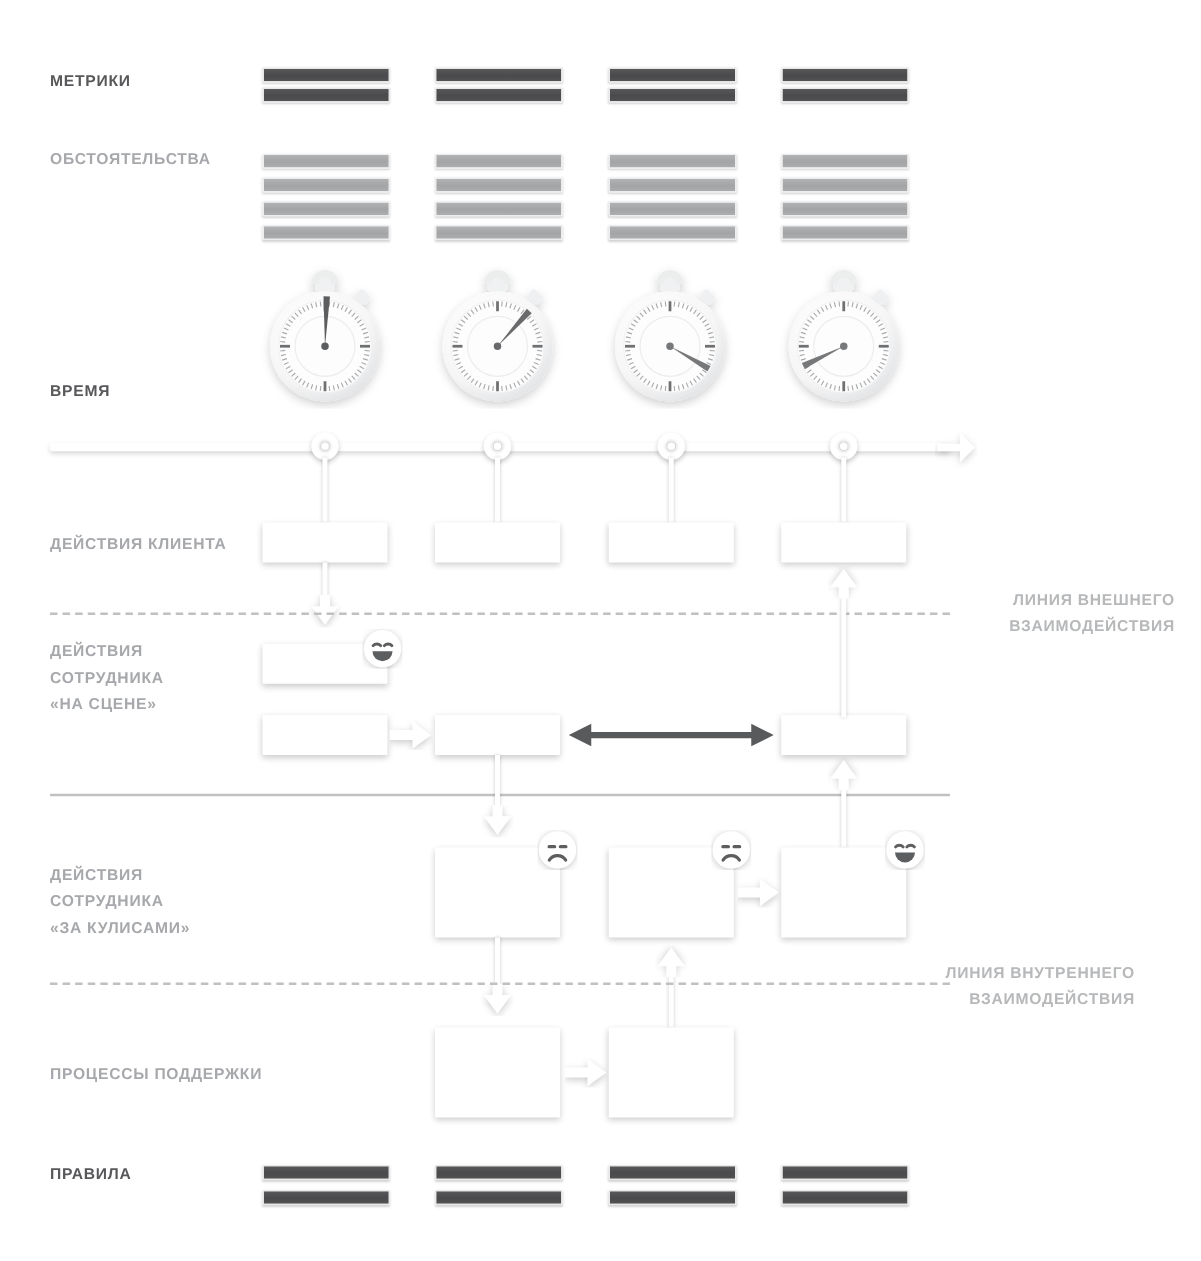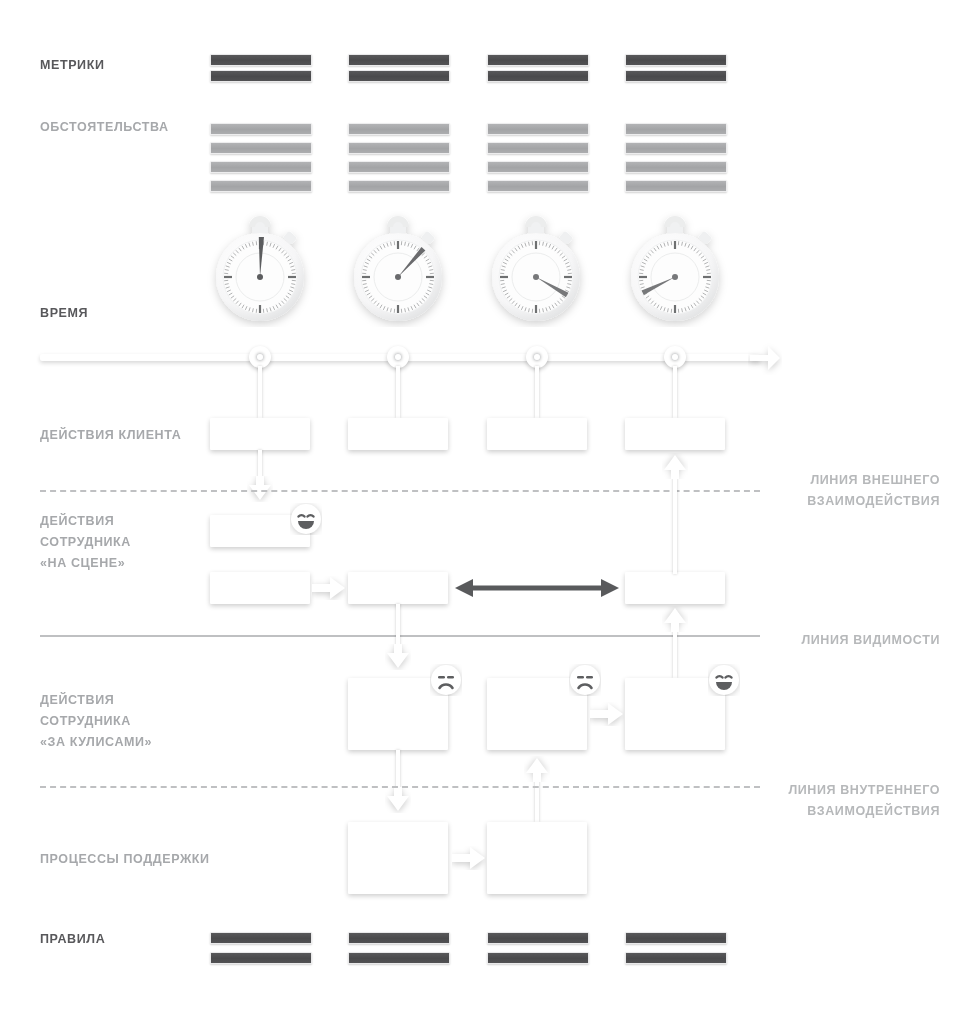--- a/index.html
+++ b/index.html
@@ -541,21 +541,20 @@
     <path d="M0 10 L18 1 L18 19 Z" fill="#595a5c"></path>
     <path d="M164 10 L146 1 L146 19 Z" fill="#595a5c"></path>
   </svg>
 
   <div class="stem" style="left:673px;top:478px;height:96px;"></div>
   <svg style="position:absolute;left:662px;top:453px;" width="26" height="26" viewBox="0 0 26 26">
     <path d="M13 2 L24 17 L17 17 L17 26 L9 26 L9 17 L2 17 Z" fill="#ffffff" style="filter:drop-shadow(0 -1px 3px rgba(0,0,0,.18))"></path>
   </svg>
 
   <div class="sep-solid" style="left:40px;top:635px;width:720px;"></div>
-  <div class="row-label lbl-right" style="left:700px;top:630px;width:240px;">ЛИНИЯ ВИДИМОСТИ</div>
 
   <div class="stem" style="left:396px;top:604px;height:45px;"></div>
   <svg style="position:absolute;left:385px;top:644px;" width="26" height="26" viewBox="0 0 26 26">
     <path d="M13 24 L2 9 L9 9 L9 0 L17 0 L17 9 L24 9 Z" fill="#ffffff" style="filter:drop-shadow(0 2px 3px rgba(0,0,0,.20))"></path>
   </svg>
 
   <div class="stem" style="left:673px;top:630px;height:48px;"></div>
   <svg style="position:absolute;left:662px;top:606px;" width="26" height="26" viewBox="0 0 26 26">
     <path d="M13 2 L24 17 L17 17 L17 26 L9 26 L9 17 L2 17 Z" fill="#ffffff" style="filter:drop-shadow(0 -1px 3px rgba(0,0,0,.18))"></path>
   </svg>
@@ -593,21 +592,21 @@
   <svg style="position:absolute;left:385px;top:787px;" width="26" height="26" viewBox="0 0 26 26">
     <path d="M13 24 L2 9 L9 9 L9 0 L17 0 L17 9 L24 9 Z" fill="#ffffff" style="filter:drop-shadow(0 2px 3px rgba(0,0,0,.20))"></path>
   </svg>
 
   <div class="stem" style="left:535px;top:780px;height:42px;"></div>
   <svg style="position:absolute;left:524px;top:756px;" width="26" height="26" viewBox="0 0 26 26">
     <path d="M13 2 L24 17 L17 17 L17 26 L9 26 L9 17 L2 17 Z" fill="#ffffff" style="filter:drop-shadow(0 -1px 3px rgba(0,0,0,.18))"></path>
   </svg>
 
   <div class="sep-dashed" style="left:40px;top:786px;width:720px;"></div>
-  <div class="row-label lbl-right" style="left:700px;top:768px;width:240px;margin-top:12px;">ЛИНИЯ ВНУТРЕННЕГО
+  <div class="row-label lbl-right" style="left:668px;top:768px;width:240px;">ЛИНИЯ ВНУТРЕННЕГО
 ВЗАИМОДЕЙСТВИЯ</div>
 
   <div class="box" style="left:348px;top:822px;width:100px;height:72px;"></div>
   <div class="box" style="left:487px;top:822px;width:100px;height:72px;"></div>
 
   <svg style="position:absolute;left:452px;top:846px;" width="34" height="24" viewBox="0 0 34 24">
     <path d="M0 8 L18 8 L18 1 L33 12 L18 23 L18 16 L0 16 Z" fill="#ffffff" style="filter:drop-shadow(0 2px 3px rgba(0,0,0,.20))"></path>
   </svg>
 
   <div>

